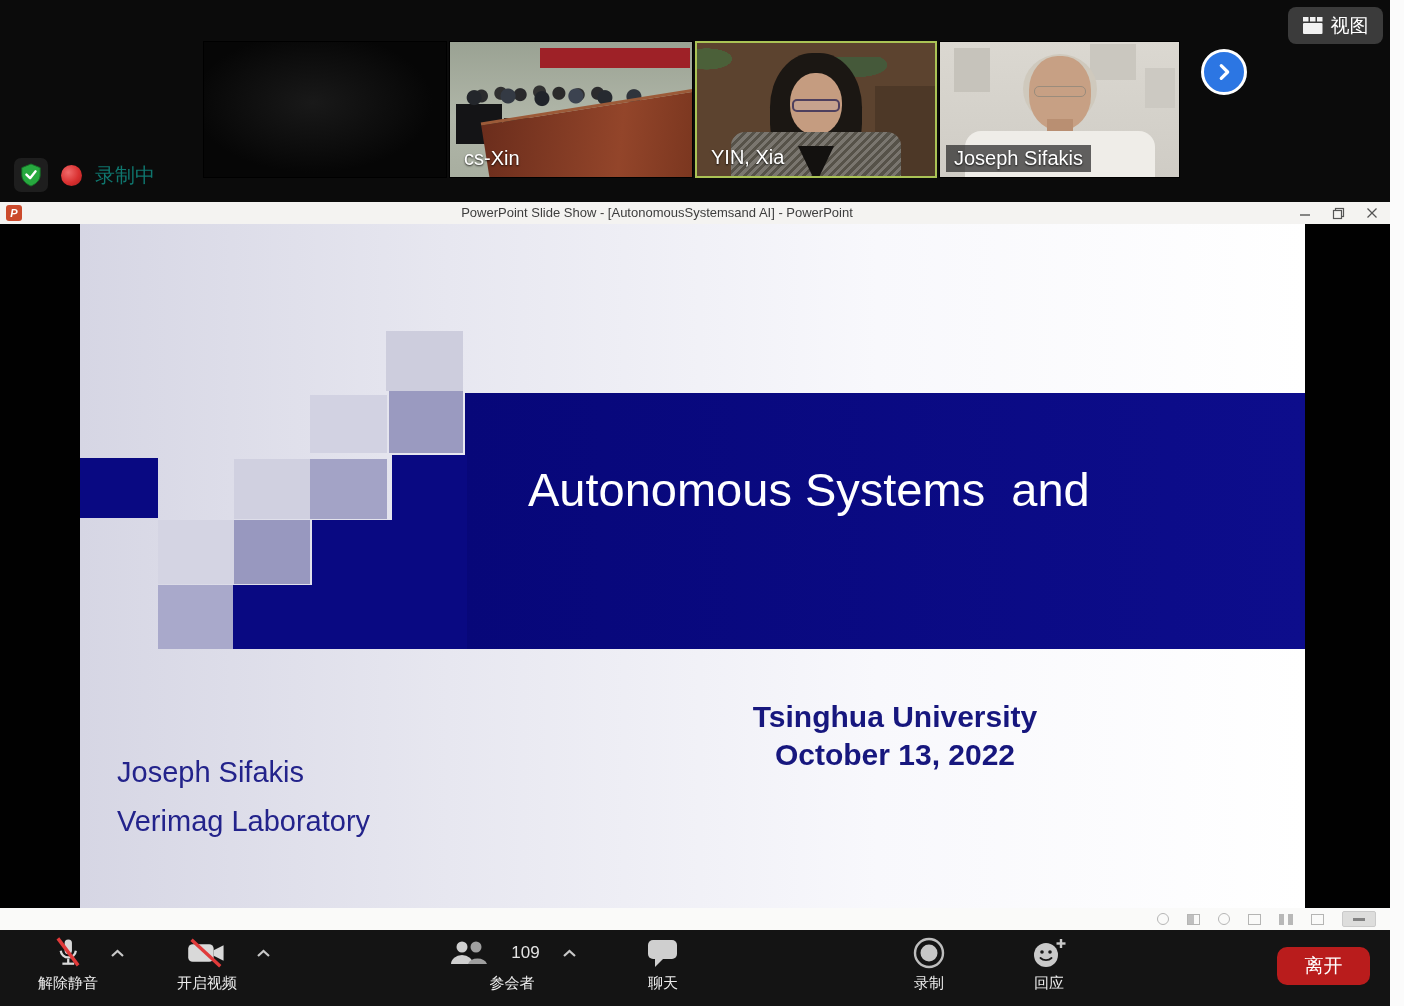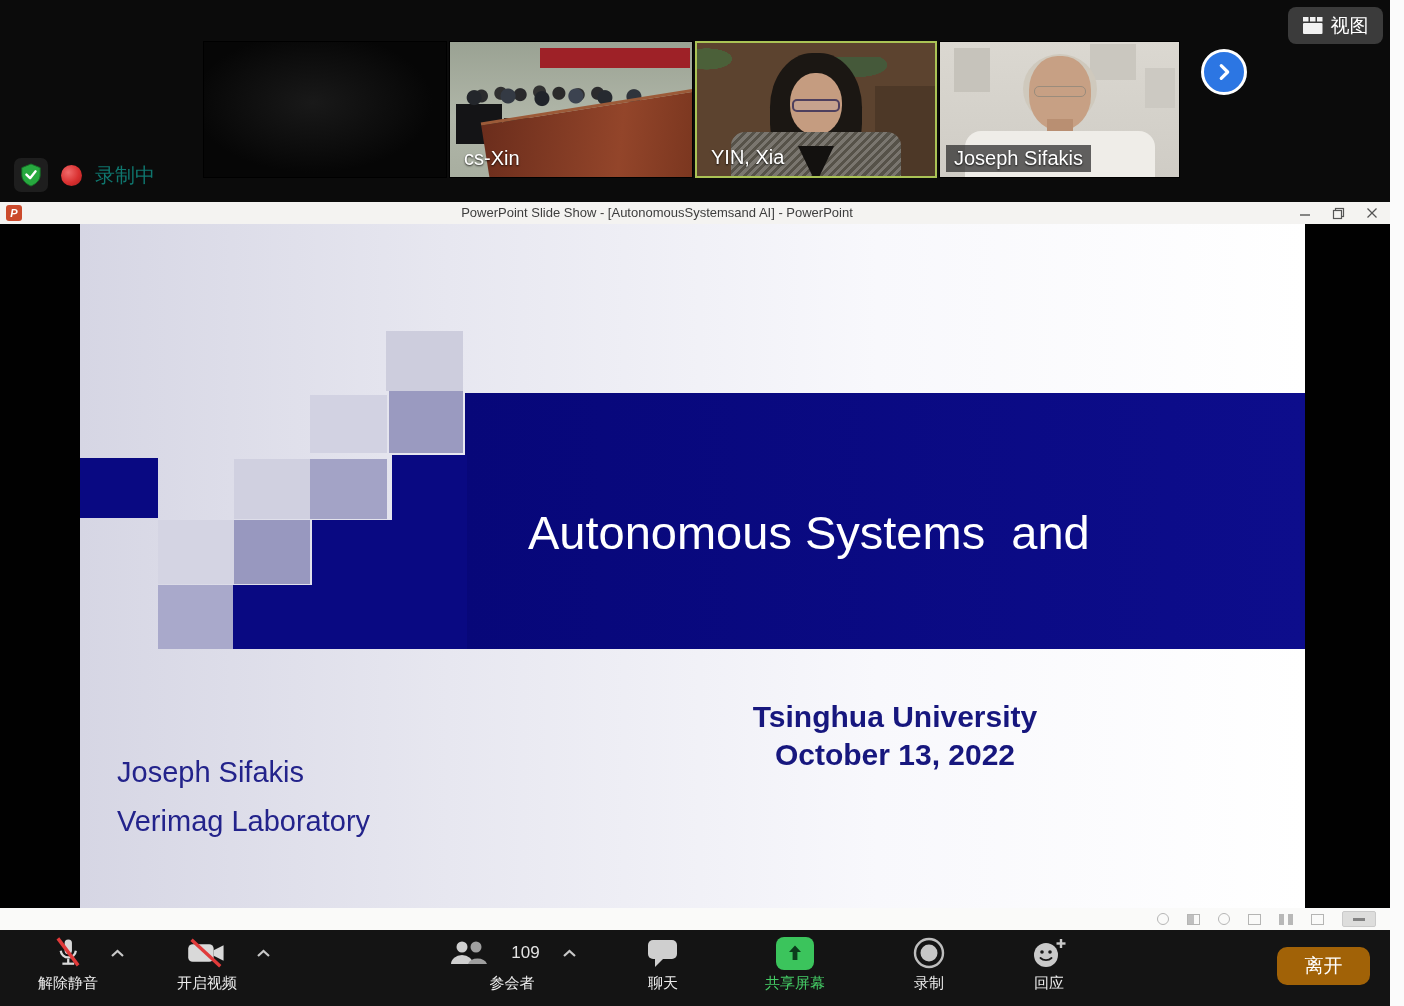--- a/index.html
+++ b/index.html
@@ -109,21 +109,21 @@
   .win-btn { position:absolute; top:0; width:30px; height:22px; display:flex; align-items:center; justify-content:center; cursor:pointer; }
   
   .box-left  { position:absolute; left:0; top:224px; width:80px; height:684px; background:#010101; }
   .box-right { position:absolute; left:1305px; top:224px; width:85px; height:684px; background:#010101; }
   .slide { position:absolute; left:80px; top:224px; width:1225px; height:684px;
     background:linear-gradient(90deg,#d6d6e4 0%,#e7e7f0 30%,#f8f8fc 65%,#ffffff 100%); overflow:hidden; }
   .sq { position:absolute; }
   .navy { background:#090982; }
   .banner-main { position:absolute; left:385px; top:169px; width:840px; height:256px;
     background:linear-gradient(90deg,#070779 0%,#0d0d8c 100%); }
-  .slide-title { position:absolute; left:448px; top:234px; color:#ffffff; font-size:47px; line-height:63px; font-weight:400;margin-top:43px; }
+  .slide-title { position:absolute; left:448px; top:234px; color:#ffffff; font-size:47px; line-height:63px; font-weight:400; }
   .pre { white-space:pre; }
   .slide-subtitle { position:absolute; left:585px; top:474px; width:460px; text-align:center;
     color:#17177e; font-size:30px; line-height:38px; font-weight:bold; }
   .slide-author { position:absolute; left:37px; top:524px; color:#23238b; font-size:29px; line-height:49px; }
   
   .bottom-strip { position:absolute; left:0; top:908px; width:1390px; height:22px; background:#fafaf9; }
   .strip-icons { position:absolute; right:14px; top:3px; display:flex; align-items:center; gap:18px; opacity:.85; }
   .gi-circle { width:12px; height:12px; border:1.5px solid #a9a9a9; border-radius:50%; }
   .gi-rect { width:13px; height:11px; border:1.5px solid #a9a9a9; }
   .gi-rect2 { width:13px; height:11px; border:1.5px solid #a9a9a9; background:linear-gradient(90deg,#b5b5b5 50%,transparent 50%); }
@@ -134,21 +134,21 @@
   
   .zoom-toolbar { position:absolute; left:0; top:930px; width:1390px; height:76px; background:#141414; }
   .tool { position:absolute; top:4px; transform:translateX(-50%); display:flex; flex-direction:column;
     align-items:center; width:140px; cursor:pointer; background:none; border:none; font-family:inherit; }
   .tool .ico { height:38px; display:flex; align-items:center; justify-content:center; gap:22px; }
   .tool .lbl { margin-top:2px; font-size:15px; color:#ececec; }
   .lbl-green { color:#45cd66 !important; }
   .chev { position:absolute; top:14px; cursor:pointer; }
   .share-box { width:38px; height:33px; background:#3bc45c; border-radius:8px; display:flex; align-items:center; justify-content:center; }
   .count { font-size:17px; color:#e3e3e3; }
-  .leave-btn { position:absolute; left:1277px; top:17px; width:93px; height:38px; background:#a16207; border:none;
+  .leave-btn { position:absolute; left:1277px; top:17px; width:93px; height:38px; background:#b91c1c; border:none;
     border-radius:10px; color:#fff; font-size:19px; font-family:inherit; cursor:pointer; }
   .sliver { position:absolute; left:1390px; top:0; width:14px; height:1006px; background:#fbfbfb; }
 </style>
 </head>
 <body>
 
 <div id="stage">
 
   <div class="zoom-top">
 
@@ -340,30 +340,20 @@
     <button class="tool" style="left:663px">
       <span class="ico">
         <svg width="34" height="30" viewBox="0 0 34 30">
           <rect x="2" y="2" width="29" height="19" rx="5" fill="#cfcfcf"></rect>
           <path d="M9 21 v8 l8 -8 z" fill="#cfcfcf"></path>
         </svg>
       </span>
       <span class="lbl">聊天</span>
     </button>
 
-    <button class="tool" style="left:795px">
-      <span class="ico">
-        <span class="share-box">
-          <svg width="20" height="20" viewBox="0 0 20 20">
-              <path d="M10 2.5 L16 9 h-3.6 v8 h-4.8 V9 H4 z" fill="#0c3d1c"></path>
-            </svg>
-        </span>
-      </span>
-      <span class="lbl lbl-green">共享屏幕</span>
-    </button>
 
     <button class="tool" style="left:929px">
       <span class="ico">
         <svg width="34" height="34" viewBox="0 0 34 34">
           <circle cx="17" cy="17" r="14" fill="none" stroke="#bdbdbd" stroke-width="2.4"></circle>
           <circle cx="17" cy="17" r="8.5" fill="#c6c6c6"></circle>
         </svg>
       </span>
       <span class="lbl">录制</span>
     </button>

